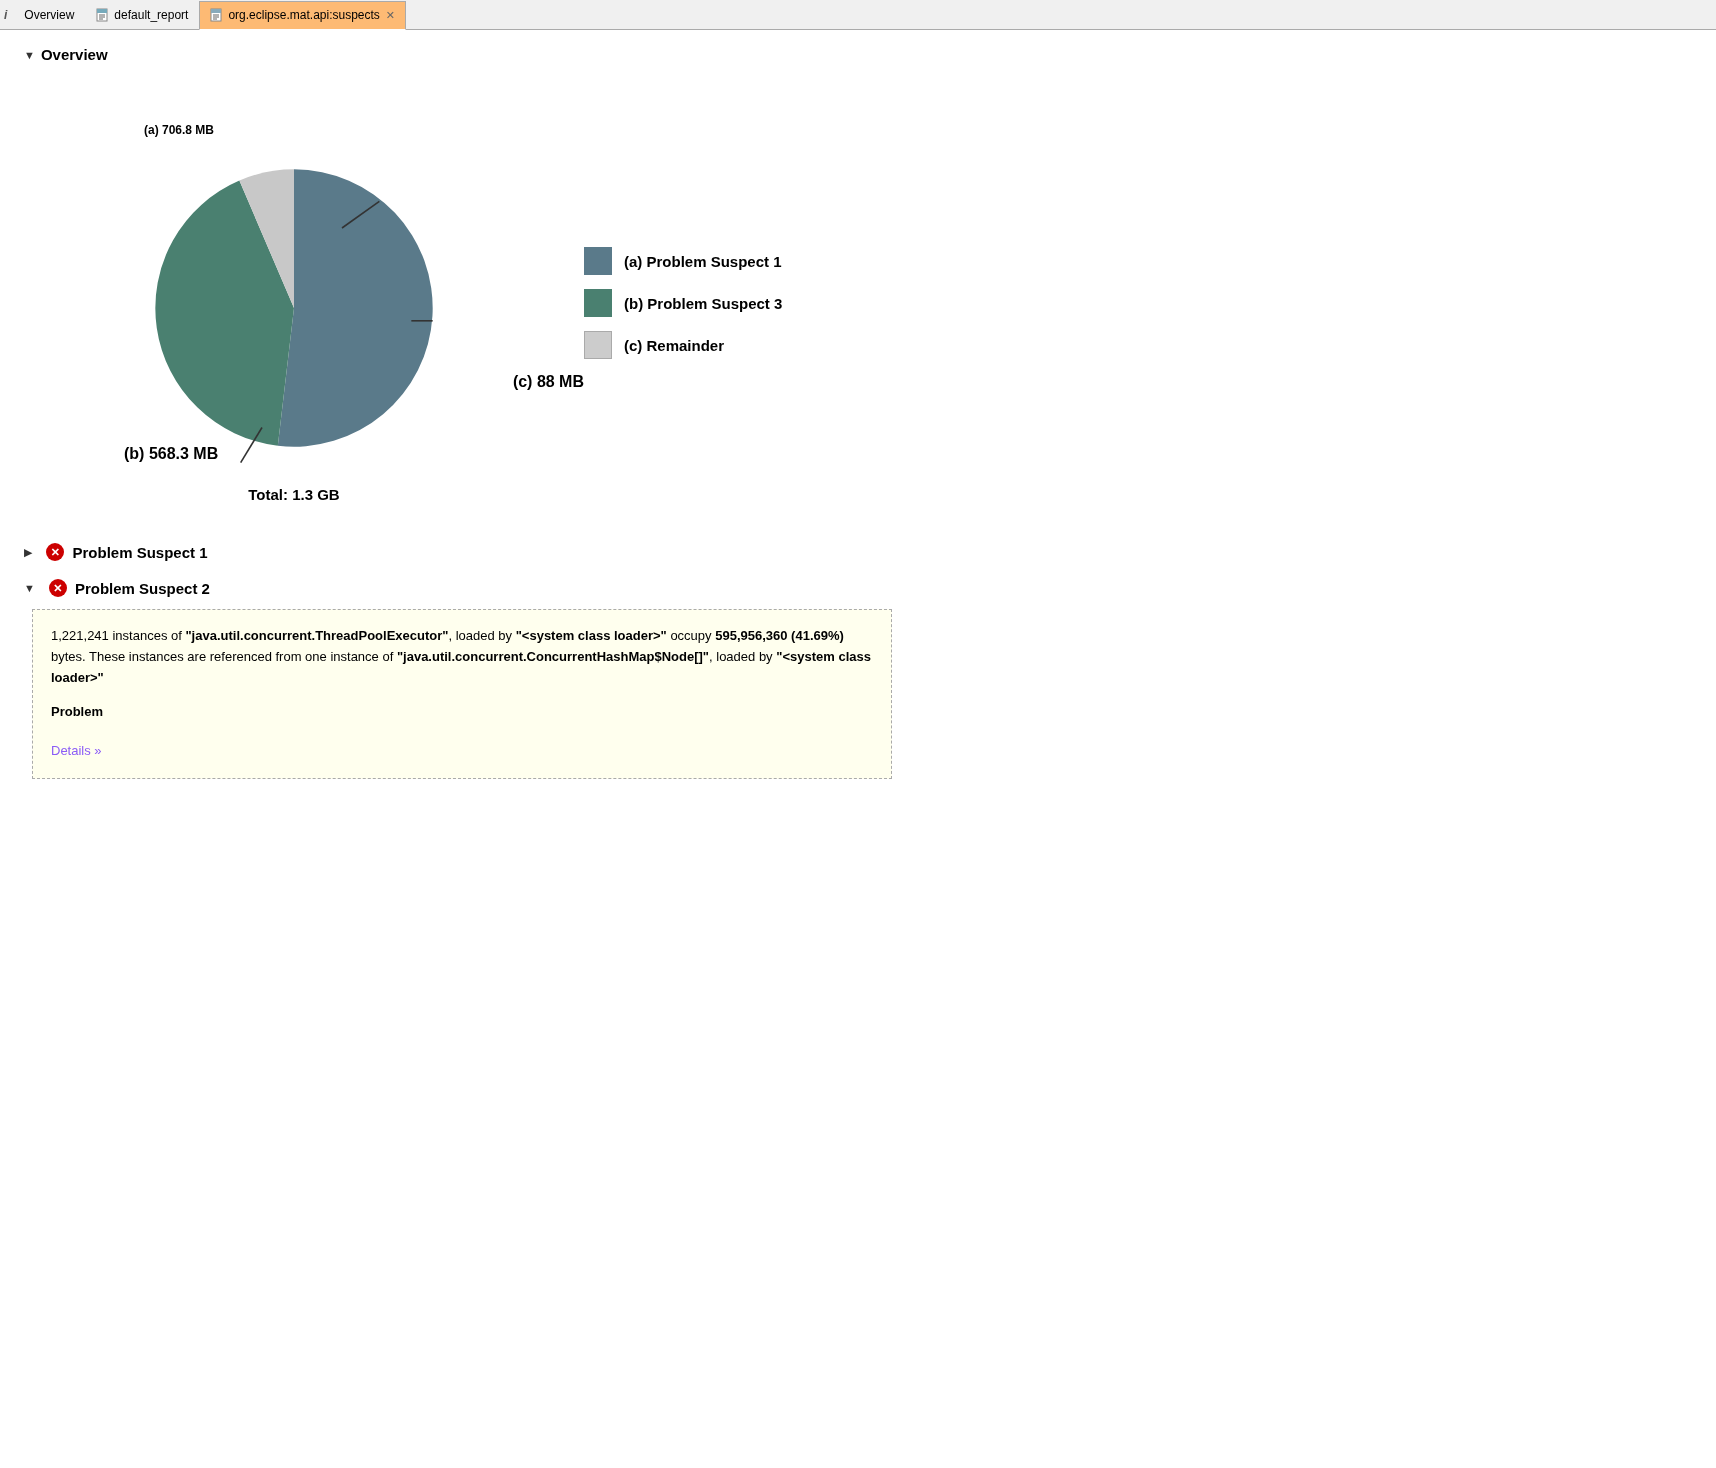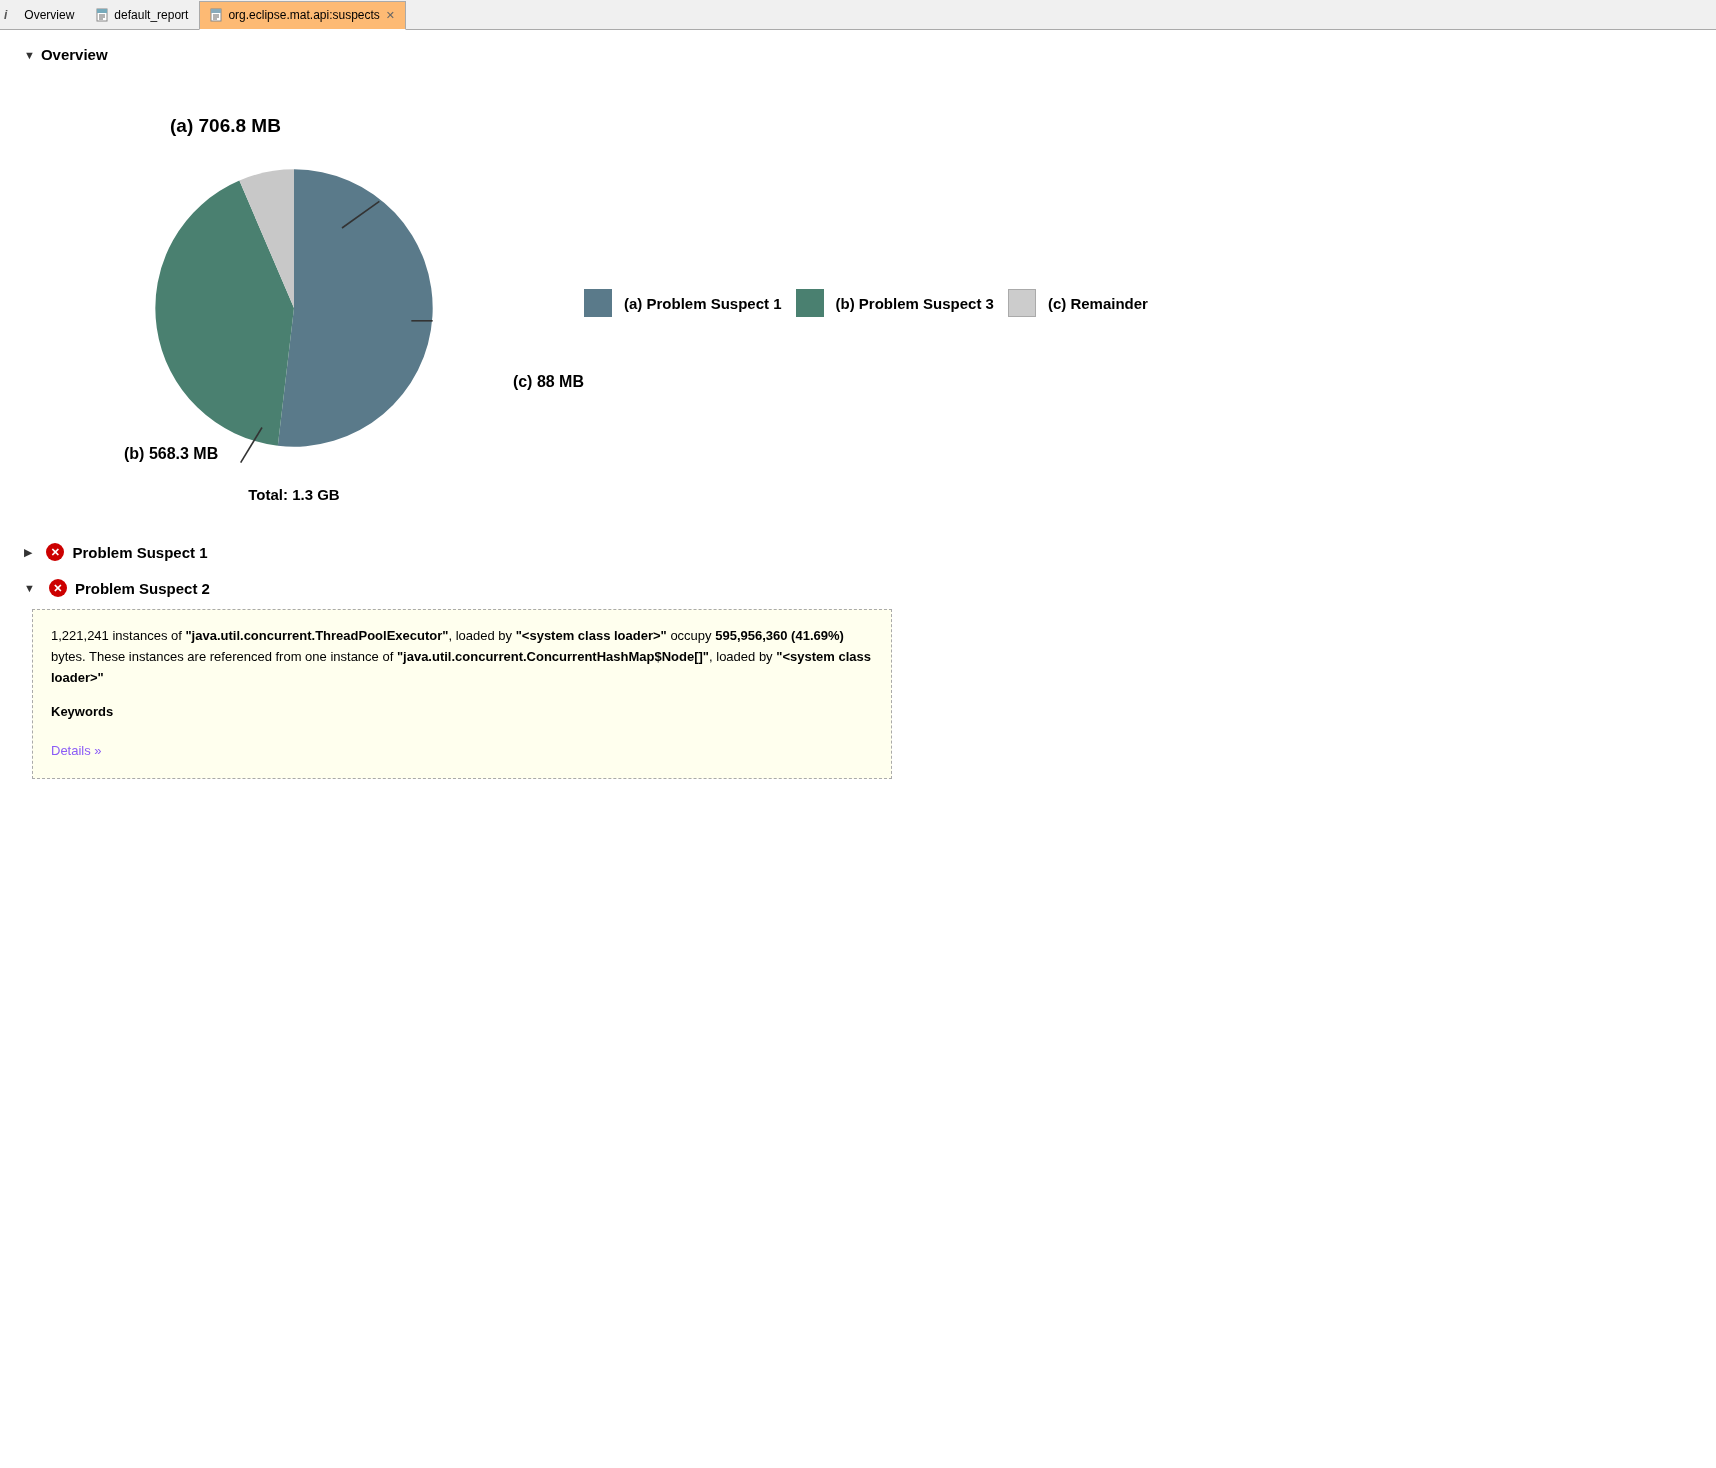--- a/index.html
+++ b/index.html
@@ -88,25 +88,24 @@
 
     .pie-container {
       position: relative;
       width: 420px;
       height: 440px;
       flex-shrink: 0;
     }
 
     .pie-label-a {
       position: absolute;
-      top: 32px;
+      top: 40px;
       left: 60px;
-      font-size: 19px;
-      font-weight: bold;
-      margin-left: 26px;
+      font-size: 12px;
+      font-weight: bold;
     }
     .pie-label-c {
       position: absolute;
       top: 290px;
       right: -80px;
       font-size: 16px;
       font-weight: bold;
       white-space: nowrap;
     }
     .pie-label-b {
@@ -123,21 +122,21 @@
       transform: translateX(-50%);
       font-size: 15px;
       font-weight: bold;
       white-space: nowrap;
     }
 
     
     .legend {
       margin-left: 80px;
       display: flex;
-      flex-direction: row;
+      flex-direction: column;
       gap: 14px;
     }
     .legend-item {
       display: flex;
       align-items: center;
       gap: 12px;
       font-size: 15px;
       font-weight: bold;
     }
     .legend-color {
@@ -300,20 +299,20 @@
       <span class="suspect-title">Problem Suspect 2</span>
     </div>
 
     <div class="description-box">
       <p>
         <span>1,221,241</span>
         instances of <span class="bold">"java.util.concurrent.ThreadPoolExecutor"</span>, loaded by <span class="bold">"&lt;system class loader&gt;"</span> occupy <span class="bold">595,956,360 (41.69%)</span> bytes. These instances are referenced from one instance of <span class="bold">"java.util.concurrent.ConcurrentHashMap$Node[]"</span>, loaded by <span class="bold">"&lt;system class loader&gt;"</span>
       </p>
 
       <div class="keywords-section">
-        <div class="kw-title">Keywords</div>
+        <div class="kw-title">Problem</div>
       </div>
 
       <a href="#" class="details-link">Details »</a>
     </div>
   </div>
 
 </div>
 
 </body></html>

